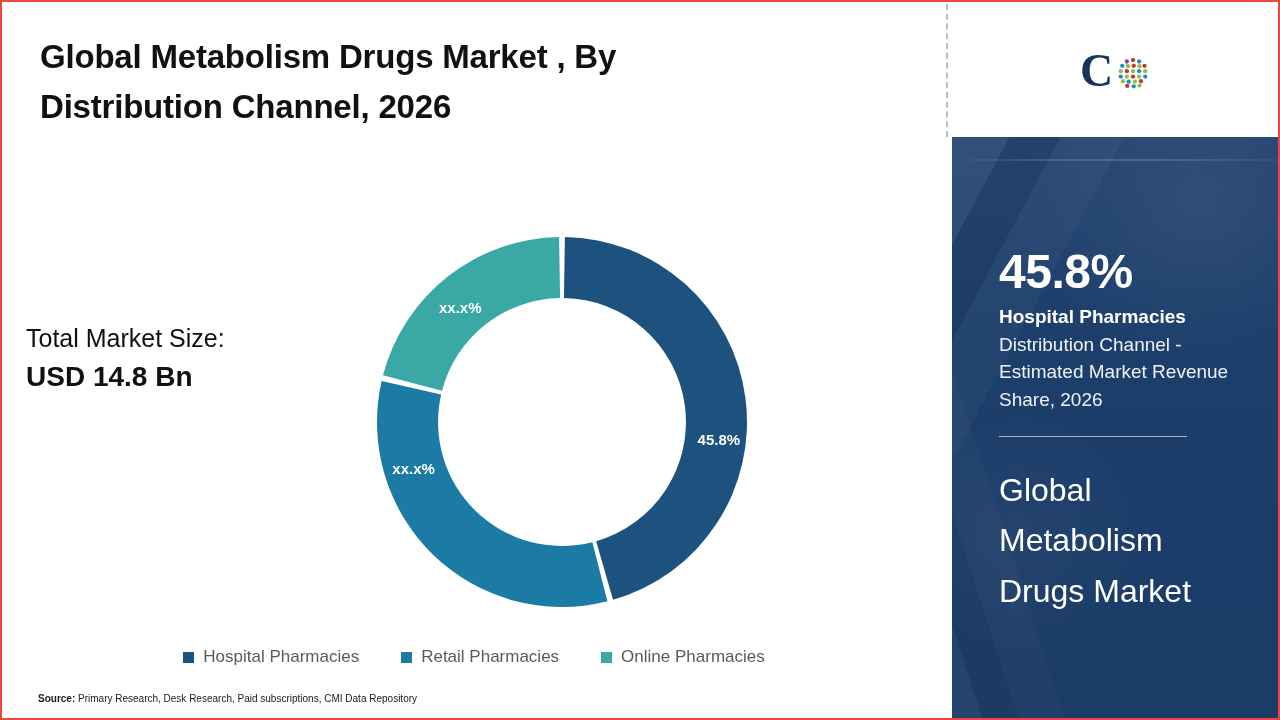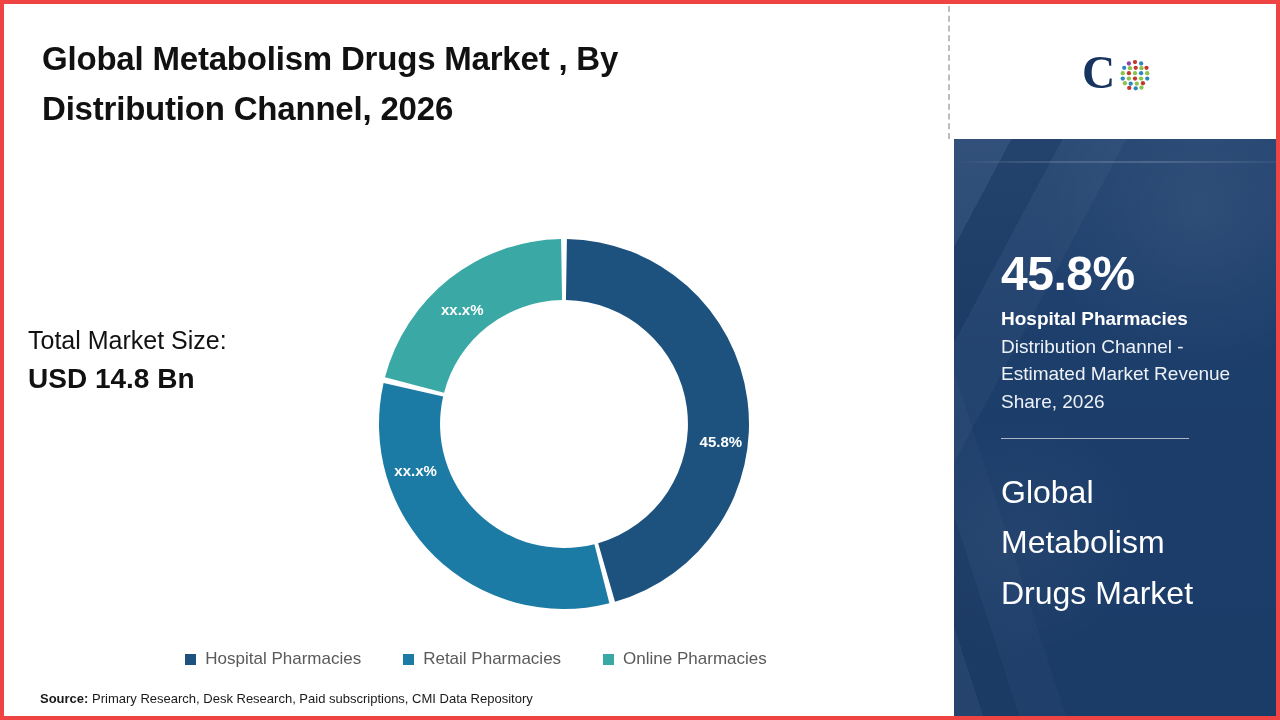--- a/index.html
+++ b/index.html
@@ -6,21 +6,21 @@
   body{
     width:1280px;height:720px;
     background:#ffffff;
     font-family:"Liberation Sans", sans-serif;
     overflow:hidden;
   }
   .canvas{
     position:relative;
     width:1280px;height:720px;
     box-sizing:border-box;
-    border:4px solid #ef4444;
+    border:2px solid #ef4444;
     background:#ffffff;
     overflow:hidden;
   }
 
   
   .main{
     position:absolute;
     left:0;top:0;
     width:944px;height:716px;
     background:#ffffff;
@@ -104,21 +104,21 @@
   .legend-text{
     font-size:17px;
     color:#5a5a5a;
     white-space:nowrap;
   }
 
   
   .source{
     position:absolute;
     left:36px;bottom:14px;
-    font-size:13px;
+    font-size:10px;
     color:#1a1a1a;
     white-space:nowrap;
   }
   .source b{font-weight:bold;}
 
   
   .divider{
     position:absolute;
     left:944px;top:2px;
     width:0;height:133px;

